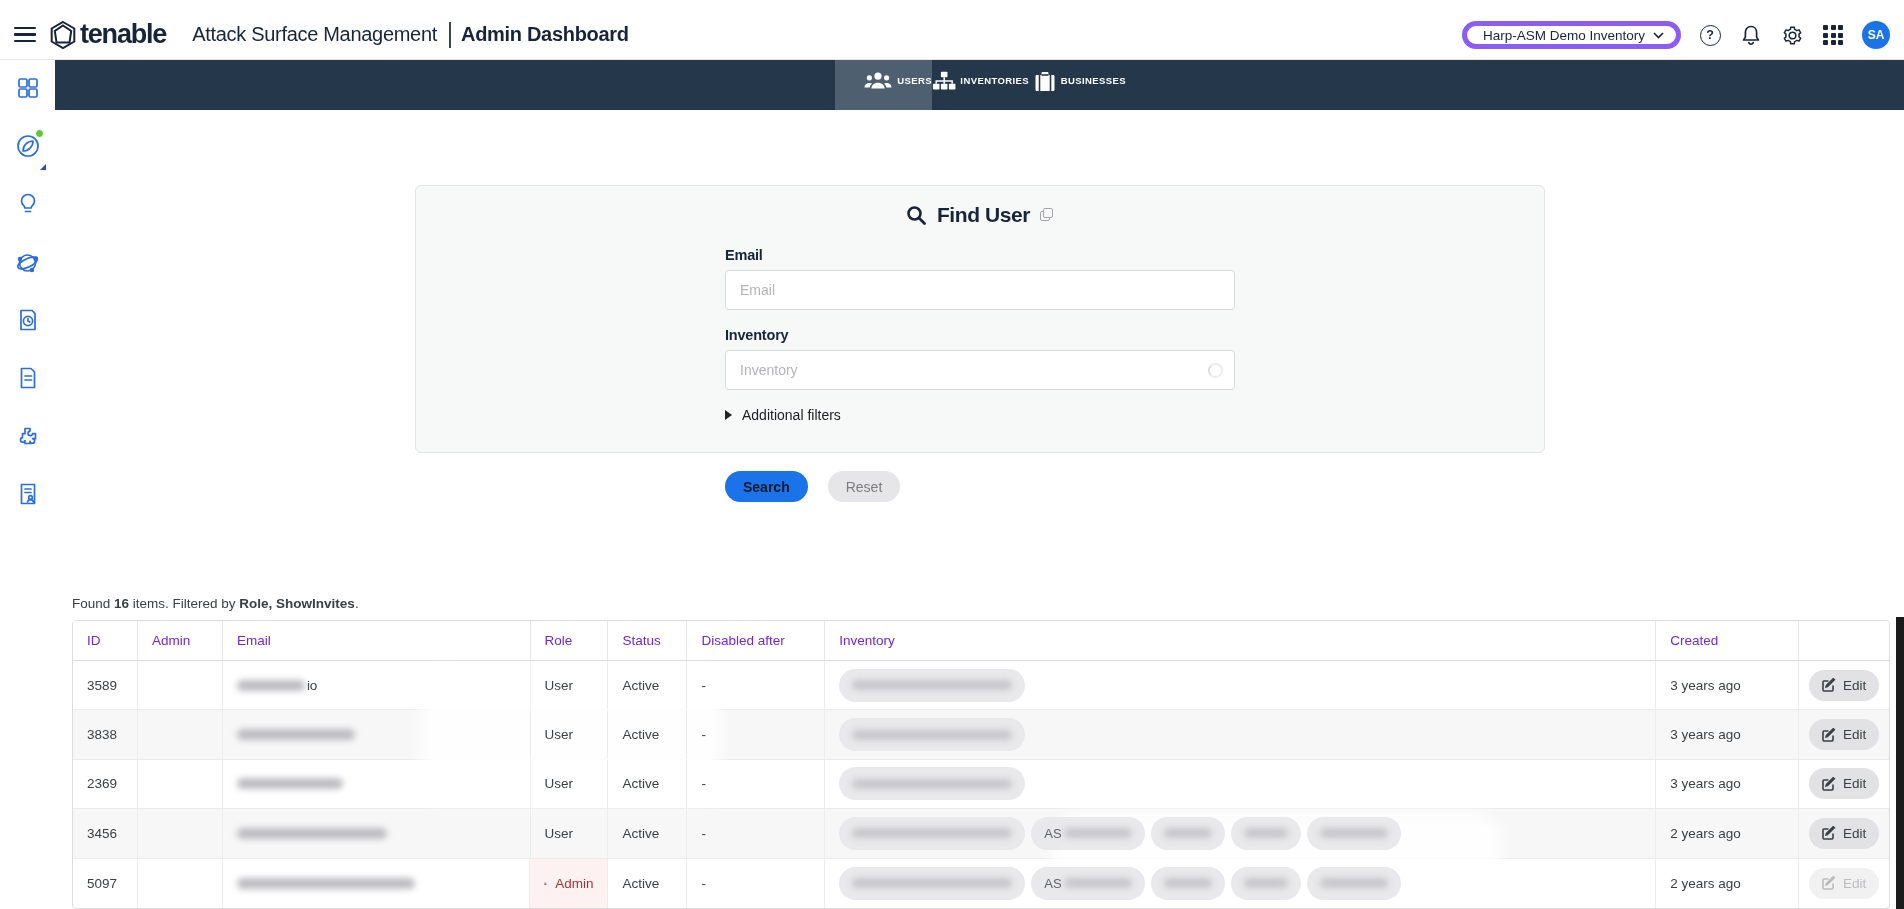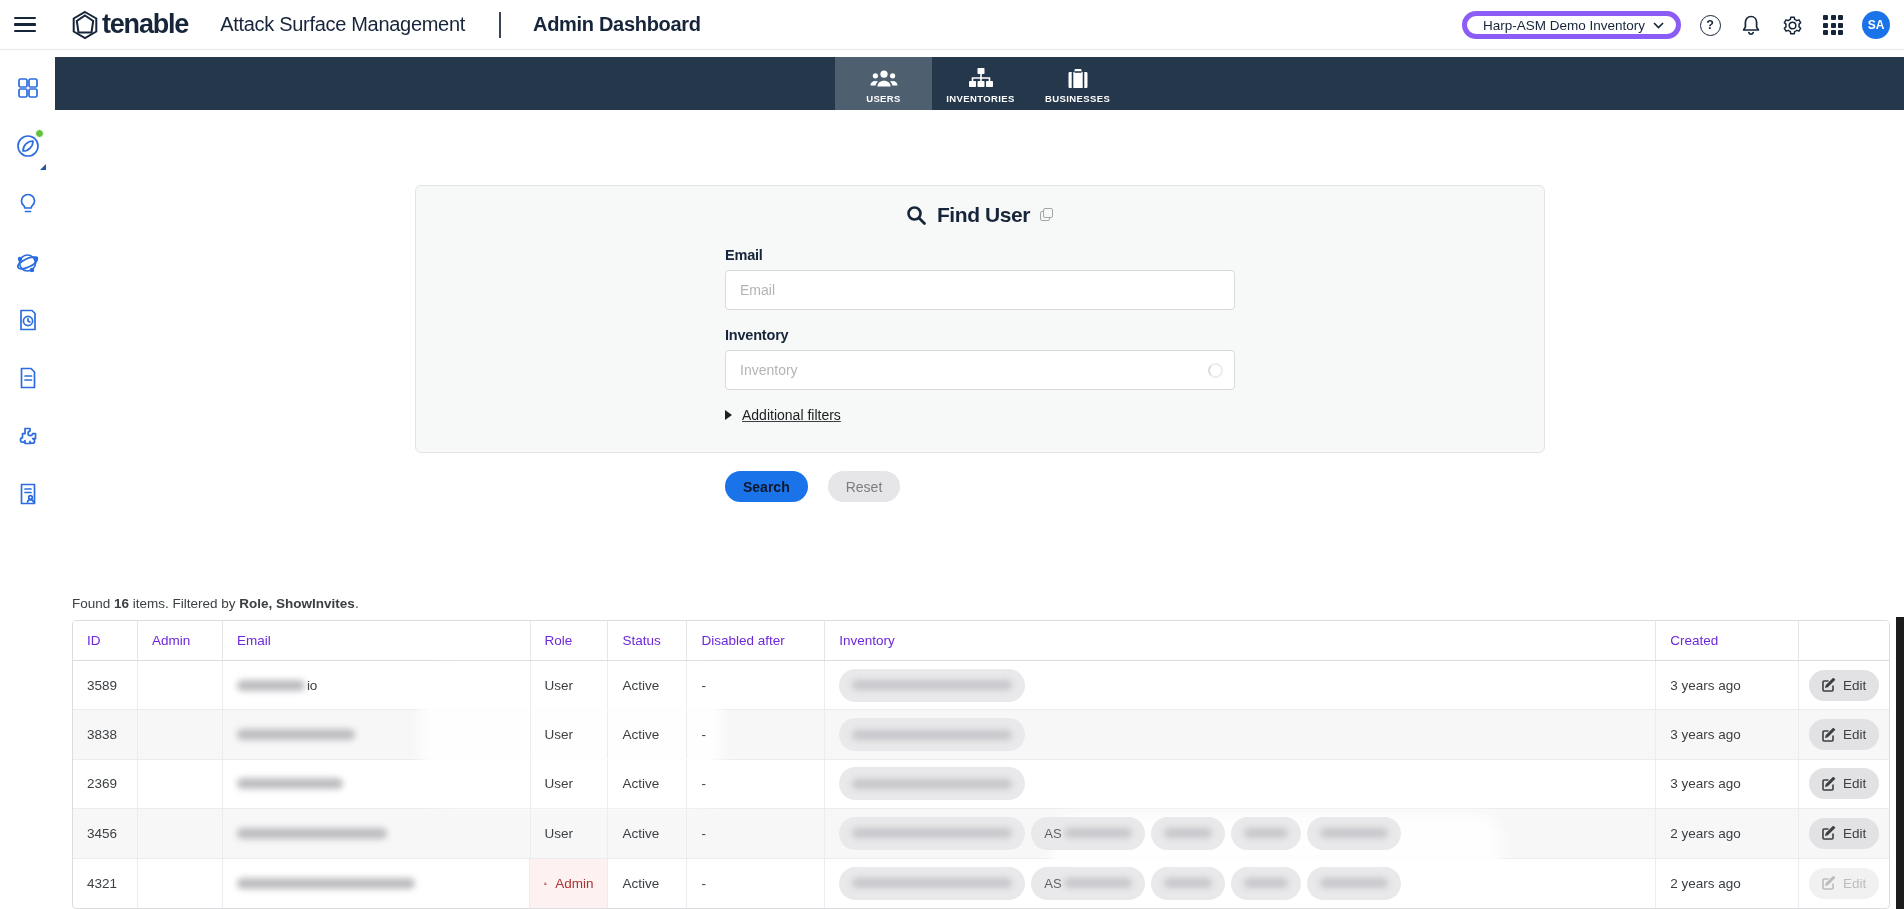--- a/index.html
+++ b/index.html
@@ -1,28 +1,28 @@
 <!DOCTYPE html>
 <html><head>
 <meta charset="utf-8">
 <style>
   * { margin:0; padding:0; box-sizing:border-box; }
   html,body { width:1904px; height:909px; overflow:hidden; background:#fff;
               font-family:"Liberation Sans", sans-serif; color:#3c4043; }
 
   
-  .topbar { position:absolute; left:0; top:0; width:1904px; height:50px; background:#fff;
-            border-bottom:1px solid #e8e8ea; display:flex; align-items:center; z-index:30;gap:22px; }
+  .topbar { position:absolute; left:0; top:10px; width:1904px; height:50px; background:#fff;
+            border-bottom:1px solid #e8e8ea; display:flex; align-items:center; z-index:30; }
   .hamburger { width:22px; height:16px; margin-left:14px; display:flex; flex-direction:column;
                justify-content:space-between; cursor:pointer; }
   .hamburger span { display:block; height:2.4px; background:#17253a; border-radius:1px; }
   .brandwrap { display:flex; align-items:center; margin-left:12px; }
   .brand-logo { width:30px; height:30px; }
   .brand-name { font-size:27px; font-weight:800; color:#17253a; letter-spacing:-1.2px; margin-left:2px; }
-  .product-name { font-size:20px; color:#17253a; margin-left:10px; letter-spacing:-0.3px; }
+  .product-name { font-size:20px; color:#17253a; margin-left:26px; letter-spacing:-0.3px; }
   .title-sep { width:2px; height:26px; background:#17253a; opacity:.85; margin:0 10px 0 12px; }
   .page-title { font-size:20px; font-weight:700; color:#17253a; letter-spacing:-0.3px; }
   .topbar-right { position:absolute; right:14px; top:0; height:50px; display:flex; align-items:center; gap:17px; }
   .inv-pill { height:28px; border:5px solid #8b5cf6; border-radius:16px; display:flex; align-items:center;
               padding:0 12px 0 16px; font-size:13.5px; color:#17253a; gap:8px; cursor:pointer; background:#fff; }
   .iconbtn { width:24px; height:24px; display:flex; align-items:center; justify-content:center;
              color:#17253a; cursor:pointer; }
   .help-circle { width:21px; height:21px; border:1.8px solid #17253a; border-radius:50%;
                  font-size:12.5px; font-weight:700; display:flex; align-items:center; justify-content:center; }
   .apps-grid { display:grid; grid-template-columns:repeat(3,5px); grid-template-rows:repeat(3,5px); gap:2.2px; }
@@ -37,21 +37,21 @@
                color:#2b6de0; position:relative; cursor:pointer; }
   .side-item svg { stroke:#2b6de0; fill:none; stroke-width:1.7; stroke-linecap:round; stroke-linejoin:round; }
   .green-dot { position:absolute; right:1px; top:0; width:9px; height:9px; border-radius:50%;
                background:#62c33d; border:1.5px solid #fff; }
   .corner-tri { position:absolute; right:-1px; bottom:-7px; width:0; height:0;
                 border-left:6px solid transparent; border-bottom:6px solid #2455a4; }
 
   
   .navbar { position:absolute; left:55px; top:57px; width:1849px; height:53px; background:#24374b; z-index:10; }
   .tabs { position:absolute; left:780px; top:0; height:53px; display:flex; }
-  .tab { width:97px; height:53px; display:flex; flex-direction:column; align-items:center;
+  .tab { width:97px; height:53px; display:flex; flex-direction:row; align-items:center;
          justify-content:flex-end; padding-bottom:6px; gap:4px; color:#fff; cursor:pointer; }
   .tab.active { background:#4e5f70; }
   .tab .tlabel { font-size:9.5px; font-weight:700; letter-spacing:.4px; }
   .tab svg { fill:#fff; }
 
   
   .card { position:absolute; left:415px; top:185px; width:1130px; height:268px; background:#f7f8f8;
           border:1px solid #e4e4e6; border-radius:6px; }
   .card-title { display:flex; align-items:center; justify-content:center; gap:10px; margin-top:17px; }
   .card-title .t { font-size:21px; font-weight:700; color:#17253a; letter-spacing:-0.4px; }
@@ -61,21 +61,21 @@
   .copy-ic i:last-child  { left:3px; top:0; background:#f7f8f8; }
   .form { width:510px; margin:20px auto 0; }
   .flabel { font-size:14.5px; font-weight:700; color:#17253a; letter-spacing:-0.2px; margin-bottom:7px; }
   .finput { position:relative; margin-bottom:17px; }
   .finput input { width:510px; height:40px; border:1px solid #d9d9db; border-radius:4px; background:#fff;
                   font-size:14px; padding:0 34px 0 14px; color:#3c4043; outline:none;
                   font-family:"Liberation Sans",sans-serif; }
   .finput input::placeholder { color:#b4b4b8; }
   .spinner { position:absolute; right:12px; top:13px; width:15px; height:15px; border-radius:50%;
              border:2.6px solid #ececee; border-left-color:#dcdcde; }
-  .addfilters { display:flex; align-items:center; gap:10px; margin-top:6px; cursor:pointer;text-decoration:underline; }
+  .addfilters { display:flex; align-items:center; gap:10px; margin-top:6px; cursor:pointer; }
   .caret-right { width:0; height:0; border-top:5px solid transparent; border-bottom:5px solid transparent;
                  border-left:7px solid #202124; }
   .addfilters span { font-size:14px; color:#202124; }
   .btnrow { display:flex; gap:20px; margin-top:48px; }
   .btn { height:31px; border:none; border-radius:16px; font-size:14px; font-weight:700;
          font-family:"Liberation Sans",sans-serif; cursor:pointer; padding:0 18px; }
   .btn-search { background:#1a73e8; color:#0f172a; }
   .btn-reset { background:#e6e6e8; color:#7c7c80; font-weight:400; }
 
   
@@ -438,21 +438,21 @@
           <button class="editbtn">
             <svg width="14" height="14" viewBox="0 0 14 14">
               <path d="M11 7.5V12a1 1 0 0 1-1 1H2a1 1 0 0 1-1-1V4a1 1 0 0 1 1-1h4.5"></path>
               <path d="M5.5 8.5 12.3 1.7l-1-1L4.5 7.5l-.4 1.4z"></path>
             </svg>
             <span>Edit</span>
           </button>
         </div>
       </div>
       <div class="trow">
-        <div class="cell c-id">4321</div>
+        <div class="cell c-id">5097</div>
         <div class="cell c-name"></div>
         <div class="cell c-email">
           <span class="streak" style="width: 178px;"></span>
         </div>
         <div class="cell c-role admin">
           <svg width="13" height="15" viewBox="0 0 13 15">
             <path d="M3.2 7V4.6A3.1 3.1 0 0 1 9.3 4l-1.4.5a1.7 1.7 0 0 0-3.3.5V7z"></path>
             <rect x="1.5" y="7" width="10" height="7" rx="1"></rect>
           </svg>
           <span>Admin</span>

